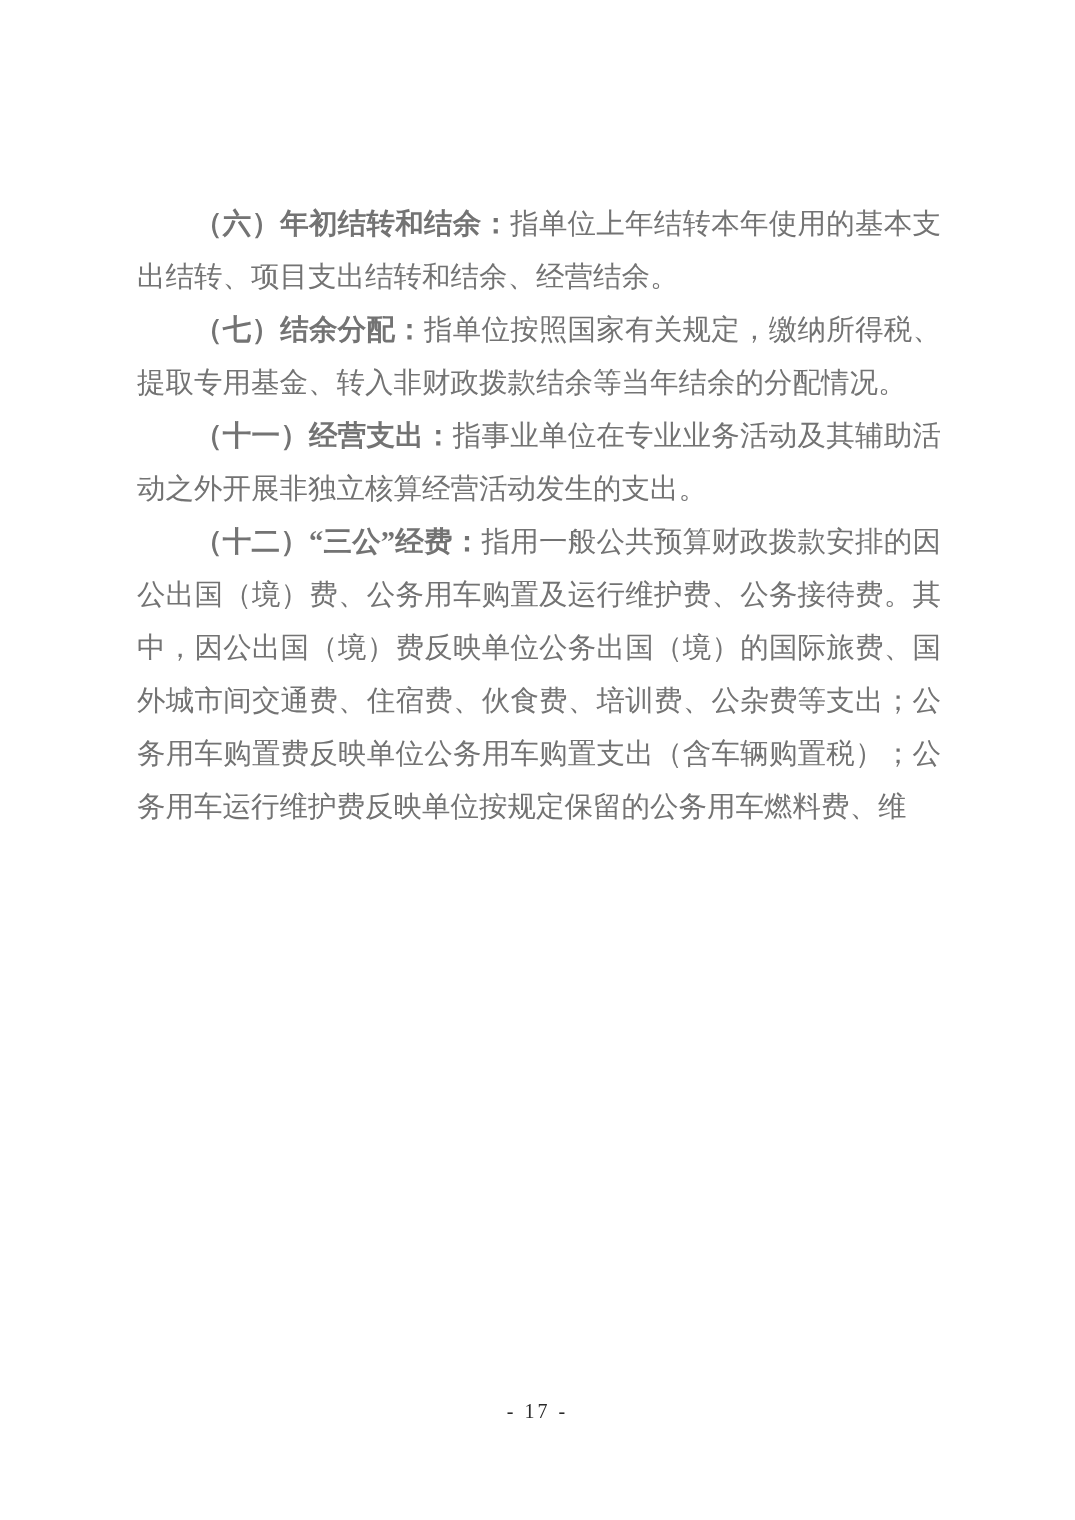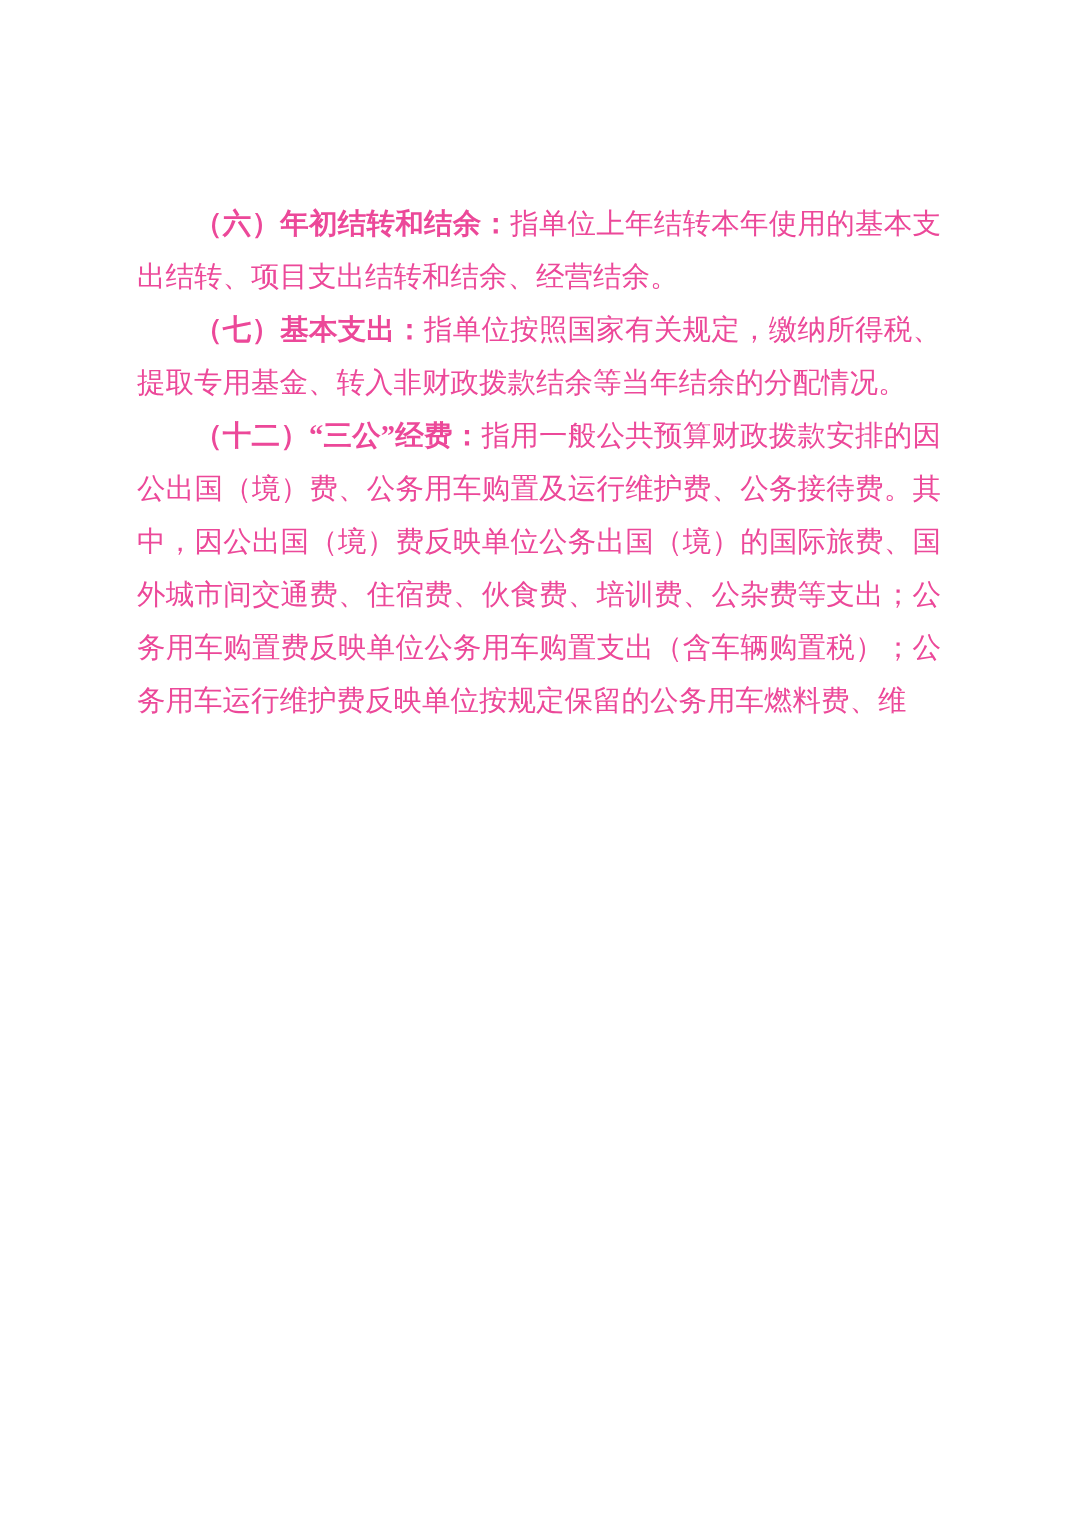--- a/index.html
+++ b/index.html
@@ -15,21 +15,21 @@
     margin: 0 auto;
     background: #ffffff;
     overflow: hidden;
     font-family: "Liberation Serif", "DejaVu Serif", serif;
   }
   .content {
     position: absolute;
     left: 137px;
     top: 197px;
     width: 804px;
-    color: #ec4899;
+    color: #737373;
     font-size: 28.5px;
     line-height: 53px;
     text-align: justify;
     text-justify: inter-character;
   }
   .content p {
     margin: 0;
     padding: 0;
     text-indent: 2em;
   }
@@ -46,16 +46,18 @@
     letter-spacing: 3px;
     color: #2a2a2a;
   }
 </style>
 </head>
 <body>
 
 <div class="page">
   <div class="content">
     <p><span class="term">（六）年初结转和结余：</span><span>指单位上年结转本年使用的基本支出结转、项目支出结转和结余、经营结余。</span></p>
-    <p><span class="term">（七）基本支出：</span><span>指单位按照国家有关规定，缴纳所得税、提取专用基金、转入非财政拨款结余等当年结余的分配情况。</span></p>
+    <p><span class="term">（七）结余分配：</span><span>指单位按照国家有关规定，缴纳所得税、提取专用基金、转入非财政拨款结余等当年结余的分配情况。</span></p>
+    <p><span class="term">（十一）经营支出：</span><span>指事业单位在专业业务活动及其辅助活动之外开展非独立核算经营活动发生的支出。</span></p>
     <p><span class="term">（十二）“三公”经费：</span><span>指用一般公共预算财政拨款安排的因公出国（境）费、公务用车购置及运行维护费、公务接待费。其中，因公出国（境）费反映单位公务出国（境）的国际旅费、国外城市间交通费、住宿费、伙食费、培训费、公杂费等支出；公务用车购置费反映单位公务用车购置支出（含车辆购置税）；公务用车运行维护费反映单位按规定保留的公务用车燃料费、维</span></p>
   </div>
+  <div class="page-number">- 17 -</div>
 </div>
 
 </body></html>

